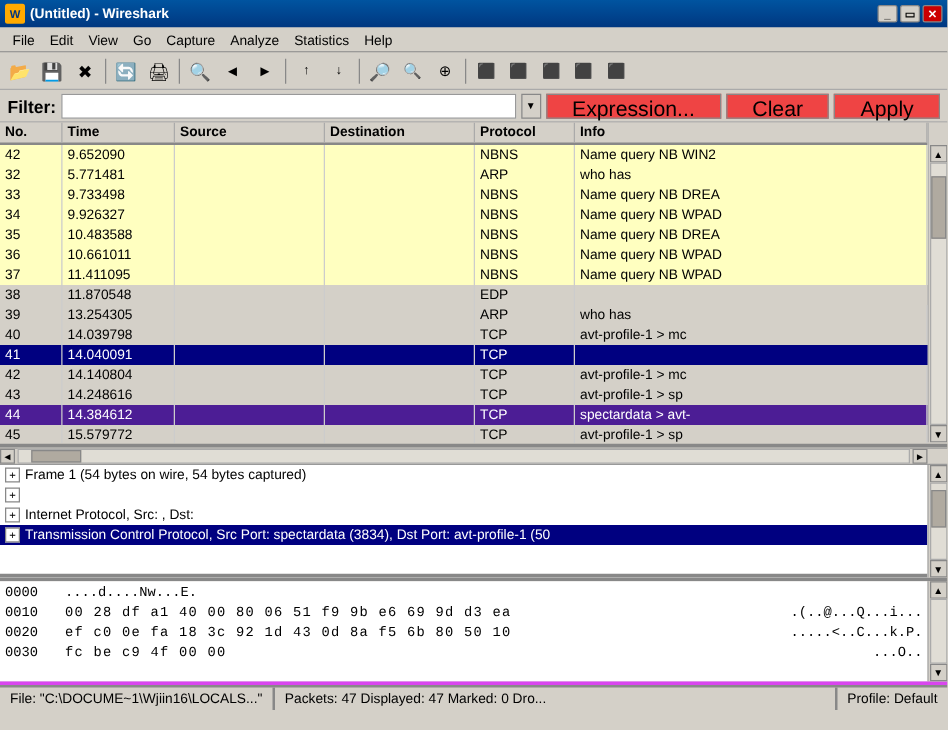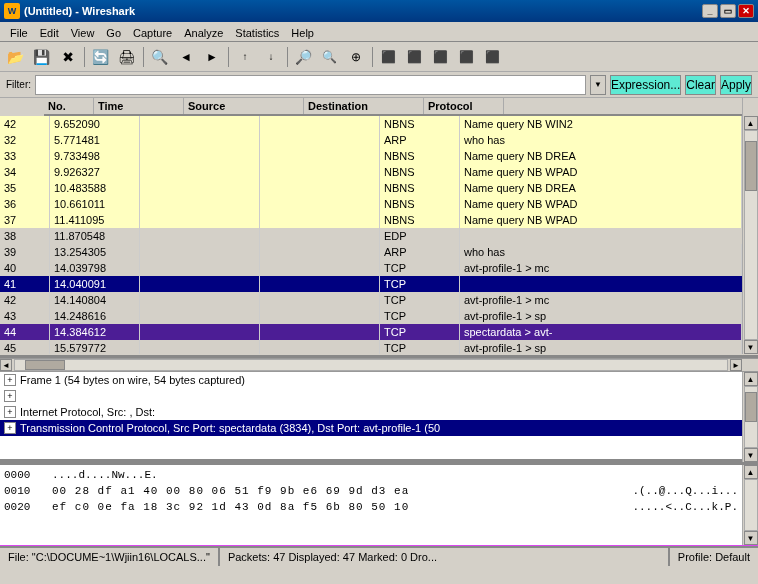--- a/index.html
+++ b/index.html
@@ -107,46 +107,46 @@
     
     #filter-bar {
       background: #d4d0c8;
       height: 26px;
       display: flex;
       align-items: center;
       padding: 2px 6px;
       gap: 4px;
       border-bottom: 1px solid #aaa;
     }
-    #filter-bar label { font-size: 10px; font-weight: normal; }
+    #filter-bar label { font-size: 14px; font-weight: bold; }
     #filter-input {
       flex: 1;
       height: 20px;
       border: 1px solid #999;
       background: white;
       padding: 0 4px;
       font-size: 11px;
     }
     #filter-bar .filter-dropdown {
       width: 16px;
       height: 20px;
       background: #d4d0c8;
       border: 1px solid #888;
       cursor: pointer;
       display: flex;
       align-items: center;
       justify-content: center;
       font-size: 8px;
     }
     #filter-bar .filter-btn {
-      padding: 2px 0;
-      background: #5eead4;
-      border: 1px solid #888;
-      cursor: pointer;
-      font-size: 12px;
+      padding: 2px 20px;
+      background: #ef4444;
+      border: 1px solid #888;
+      cursor: pointer;
+      font-size: 17px;
       height: 20px;
     }
 
     
     #packet-area {
       height: 260px;
       overflow: hidden;
       border-bottom: 3px solid #888;
       display: flex;
       flex-direction: column;
@@ -404,26 +404,27 @@
   <div class="filter-dropdown">▼</div>
   <button class="filter-btn">Expression...</button>
   <button class="filter-btn">Clear</button>
   <button class="filter-btn">Apply</button>
 </div>
 
 <div id="packet-area">
   <div id="packet-list-main">
 
     <div style="display:flex;">
-      <div id="packet-header" style="flex:1;margin-left:44px;">
+      <div id="packet-header" style="flex:1;">
         <div class="ph-col">No.</div>
         <div class="ph-col">Time</div>
         <div class="ph-col">Source</div>
         <div class="ph-col">Destination</div>
         <div class="ph-col">Protocol</div>
+        <div class="ph-col">Info</div>
       </div>
       <div style="width:16px; background:#d4d0c8; border-left:1px solid #aaa;"></div>
     </div>
 
     <div style="display:flex; flex:1; overflow:hidden; height:238px;">
       <div id="packet-rows" style="flex: 1 1 0%; overflow-y: auto;">
 
       <div class="pkt-row highlight-yellow">
             <div class="pkt-cell">42</div>
             <div class="pkt-cell">9.652090</div>
@@ -585,36 +586,41 @@
     </div>
   <div class="vscroll" style="height:90px;">
     <div class="vscroll-btn">▲</div>
     <div class="vscroll-track">
       <div class="vscroll-thumb" style="height:30px; top:5px;"></div>
     </div>
     <div class="vscroll-btn">▼</div>
   </div>
 </div>
 
-<div style="display:flex; border-bottom:1px solid #d946ef;">
+<div style="display:flex; border-bottom:3px solid #d946ef;">
   <div id="hex-area" style="flex:1; height:80px;">
 
   <div class="hex-row">
         <span class="hex-offset">0000</span>
         <span class="hex-ascii">....d....Nw...E.</span>
       </div>
       <div class="hex-row">
         <span class="hex-offset">0010</span>
         <span class="hex-bytes">00 28 df a1 40 00 80 06  51 f9 9b e6 69 9d d3 ea</span>
         <span class="hex-ascii">.(..@...Q...i...</span>
       </div>
       <div class="hex-row">
         <span class="hex-offset">0020</span>
         <span class="hex-bytes">ef c0 0e fa 18 3c 92 1d  43 0d 8a f5 6b 80 50 10</span>
         <span class="hex-ascii">.....&lt;..C...k.P.</span>
+      </div>
+      <div class="hex-row">
+        <span class="hex-offset">0030</span>
+        <span class="hex-bytes">fc be c9 4f 00 00</span>
+        <span class="hex-ascii">...O..</span>
       </div>
     </div>
   <div class="vscroll" style="height:80px;">
     <div class="vscroll-btn">▲</div>
     <div class="vscroll-track"></div>
     <div class="vscroll-btn">▼</div>
   </div>
 </div>
 
 <div id="status-bar">

